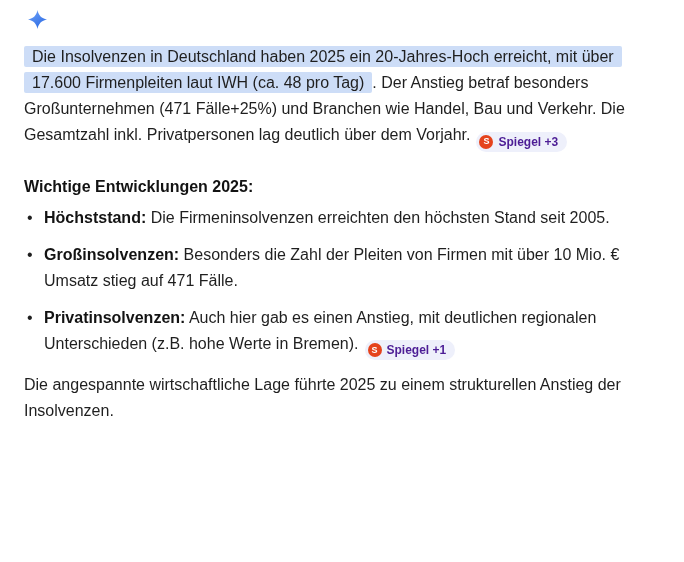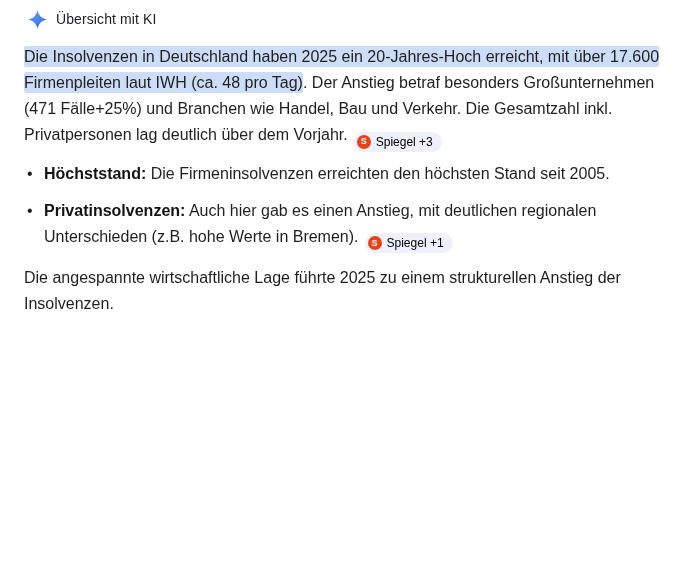--- a/index.html
+++ b/index.html
@@ -24,42 +24,42 @@
 
   
   .intro {
     margin-top: 14px;
     font-size: 16px; line-height: 26px; color: #1f1f1f;
     max-width: 636px;
   }
   .hl {
     background: #cdddf7;
     border-radius: 2px;
-    padding: 2px 0;
+    padding: 2px 8px;
     box-decoration-break: clone;
     -webkit-box-decoration-break: clone;
   }
 
   
   .chip {
     display: inline-flex; align-items: center; gap: 5px;
     background: #eef0fb; border-radius: 999px;
     padding: 2px 9px 2px 3px;
     height: 20px; vertical-align: -4px;
     margin-left: 6px; cursor: pointer;
     white-space: nowrap;
   }
   .chip .src-icon {
     width: 14px; height: 14px; border-radius: 50%;
     display: inline-flex; align-items: center; justify-content: center;
     color: #ffffff; font-size: 9px; font-weight: 700; line-height: 1;
     letter-spacing: 0;
   }
   .chip .src-icon.spiegel { background: #e5431c; }
-  .chip .chip-label { font-size: 12px; color: #000000; font-weight: 400; }
+  .chip .chip-label { font-size: 12px; color: #4c1d95; font-weight: 700; }
 
   
   .section-heading {
     margin-top: 26px;
     font-size: 16px; font-weight: 700; color: #131313;
   }
 
   
   ul.points {
     list-style: none;
@@ -93,31 +93,32 @@
   <div class="ai-header">
     <svg class="sparkle" viewBox="0 0 24 24" aria-hidden="true">
       <defs>
         <linearGradient id="sparkGrad" x1="0" y1="0" x2="0.6" y2="1">
           <stop offset="0" stop-color="#71a4f9"></stop>
           <stop offset="1" stop-color="#2f6de4"></stop>
         </linearGradient>
       </defs>
       <path d="M12 0 C13.2 6.8 17.2 10.8 24 12 C17.2 13.2 13.2 17.2 12 24 C10.8 17.2 6.8 13.2 0 12 C6.8 10.8 10.8 6.8 12 0 Z" fill="url(#sparkGrad)"></path>
     </svg>
-    <span class="title">Übersicht mit KI</span>
   </div>
 
   <p class="intro"><span class="hl">Die Insolvenzen in Deutschland haben 2025 ein 20-Jahres-Hoch erreicht, mit über 17.600 Firmenpleiten laut IWH (ca. 48 pro Tag)</span><span>. Der Anstieg betraf besonders Großunternehmen (471 Fälle+25%) und Branchen wie Handel, Bau und Verkehr. Die Gesamtzahl inkl. Privatpersonen lag deutlich über dem Vorjahr.</span><span class="chip">
         <span class="src-icon spiegel">S</span>
         <span class="chip-label">Spiegel +3</span>
       </span></p>
 
+  <h2 class="section-heading">Wichtige Entwicklungen 2025:</h2>
 
   <ul class="points">
     <li><b>Höchststand:</b><span> Die Firmeninsolvenzen erreichten den höchsten Stand seit 2005.</span></li>
+    <li><b>Großinsolvenzen:</b><span> Besonders die Zahl der Pleiten von Firmen mit über 10 Mio. € Umsatz stieg auf 471 Fälle.</span></li>
     <li><b>Privatinsolvenzen:</b><span> Auch hier gab es einen Anstieg, mit deutlichen regionalen Unterschieden (z.B. hohe Werte in Bremen).</span><span class="chip">
           <span class="src-icon spiegel">S</span>
           <span class="chip-label">Spiegel +1</span>
         </span></li>
   </ul>
 
   <p class="closing"><span>Die angespannte wirtschaftliche Lage führte 2025 zu einem strukturellen Anstieg der Insolvenzen.</span></p>
 
 </div>
 

